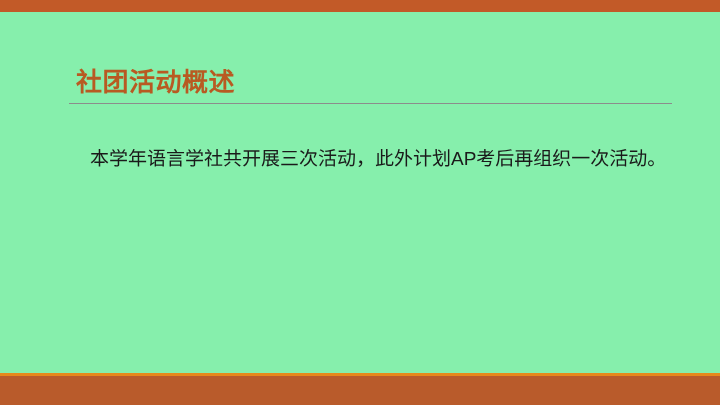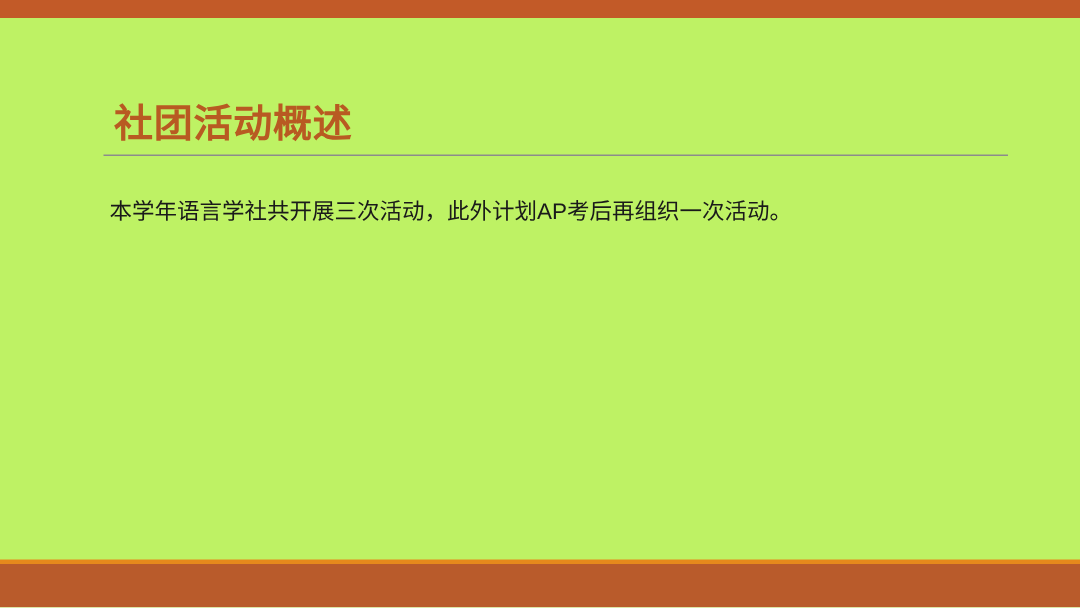--- a/index.html
+++ b/index.html
@@ -4,21 +4,21 @@
 <style>
   html, body {
     margin: 0;
     padding: 0;
     background: #ffffff;
   }
   .slide {
     position: relative;
     width: 720px;
     height: 405px;
-    background: #bef264;
+    background: #86efac;
     overflow: hidden;
     font-family: "Liberation Sans", sans-serif;
   }
   .top-bar {
     position: absolute;
     left: 0; top: 0;
     width: 720px; height: 12px;
     background: #C25A28;
   }
   .slide-title {
@@ -37,22 +37,22 @@
     width: 603px; height: 1.4px;
     background: #8C8C8C;
   }
   .slide-body {
     position: absolute;
     left: 73px; top: 127px;
     width: 580px;
     color: #1A1A1A;
   }
   .slide-body .para {
-    margin: 0;
-    font-size: 15px;
+    margin: 17px;
+    font-size: 19px;
     line-height: 30px;
   }
   .slide-body .para + .para {
     margin-top: 6px;
   }
   .slide-body .line {
     white-space: nowrap;
   }
   .bottom-accent-line {
     position: absolute;

